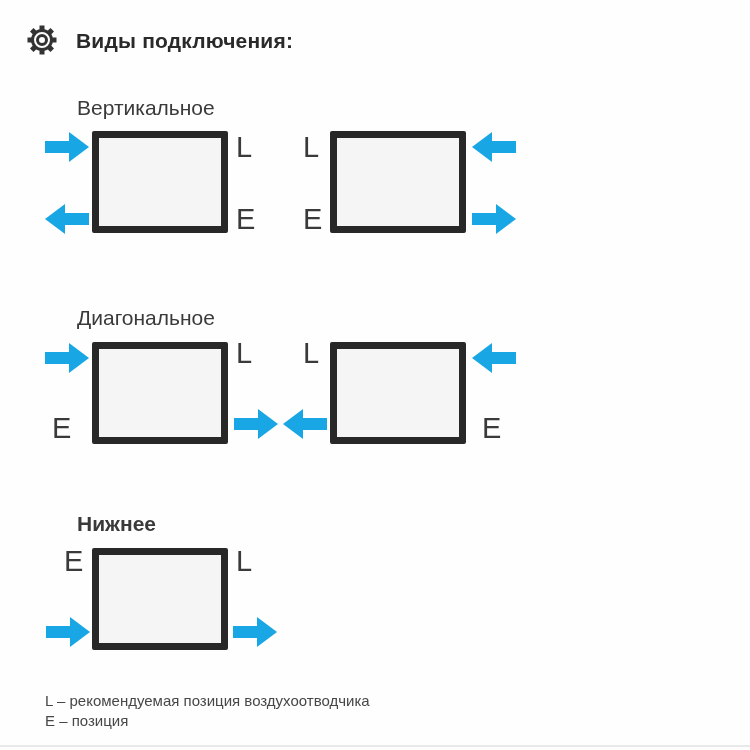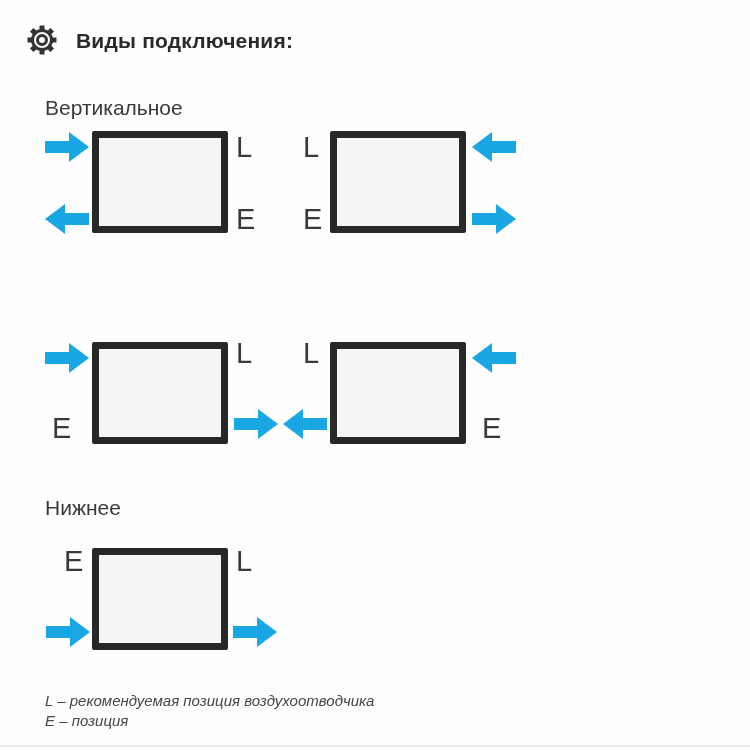--- a/index.html
+++ b/index.html
@@ -29,20 +29,21 @@
     font-weight: 700;
     color: var(--title-color);
     letter-spacing: 0.2px;
   }
 
   .sec-label {
     position: absolute;
     font-size: 21px;
     font-weight: 400;
     color: var(--text-color);
+    margin-left: 32px;
   }
 
   .radiator {
     position: absolute;
     width: 136px;
     height: 102px;
     border: 7px solid var(--rect-border);
     background: var(--rect-fill);
     border-radius: 2px;
   }
@@ -74,21 +75,20 @@
     border-bottom: 15px solid transparent;
     border-left: 20px solid var(--arrow-blue);
   }
   .arrow.left { transform: scaleX(-1); }
 
   .legend-line {
     position: absolute;
     font-size: 15px;
     line-height: 19px;
     color: #474747;
-    font-style: italic;
   }
 
   .bottom-rule {
     position: absolute;
     left: 0; top: 745px;
     width: 750px; height: 2px;
     background: var(--rule-color);
   }
 
   .gear { position: absolute; left: 24px; top: 22px; }
@@ -137,20 +137,21 @@
   <div class="radiator" style="left:330px; top:131px;"></div>
   <div class="arrow left" style="left:472px; top:132px;">
       <span class="tail"></span>
       <span class="head"></span>
     </div>
   <div class="arrow right" style="left:472px; top:204px;">
       <span class="tail"></span>
       <span class="head"></span>
     </div>
 
+  <div class="sec-label" style="left:45px; top:306px;">Диагональное</div>
 
   <div class="radiator" style="left:92px; top:342px;"></div>
   <div class="arrow right" style="left:45px; top:343px;">
       <span class="tail"></span>
       <span class="head"></span>
     </div>
   <div class="port-lbl" style="left:52px; top:412px;">E</div>
   <div class="port-lbl" style="left:236px; top:337px;">L</div>
   <div class="arrow right" style="left:234px; top:409px;">
       <span class="tail"></span>
@@ -162,21 +163,21 @@
   <div class="arrow left" style="left:472px; top:343px;">
       <span class="tail"></span>
       <span class="head"></span>
     </div>
   <div class="arrow left" style="left:283px; top:409px;">
       <span class="tail"></span>
       <span class="head"></span>
     </div>
   <div class="port-lbl" style="left:482px; top:412px;">E</div>
 
-  <div class="sec-label" style="left:45px; top:496px;">Нижнее</div>
+  <div class="sec-label" style="left:45px; top:512px;font-weight:bold;">Нижнее</div>
 
   <div class="port-lbl" style="left:64px; top:545px;">E</div>
   <div class="radiator" style="left:92px; top:548px;"></div>
   <div class="port-lbl" style="left:236px; top:545px;">L</div>
   <div class="arrow right" style="left:46px; top:617px;">
       <span class="tail"></span>
       <span class="head"></span>
     </div>
   <div class="arrow right" style="left:233px; top:617px;">
       <span class="tail"></span>

